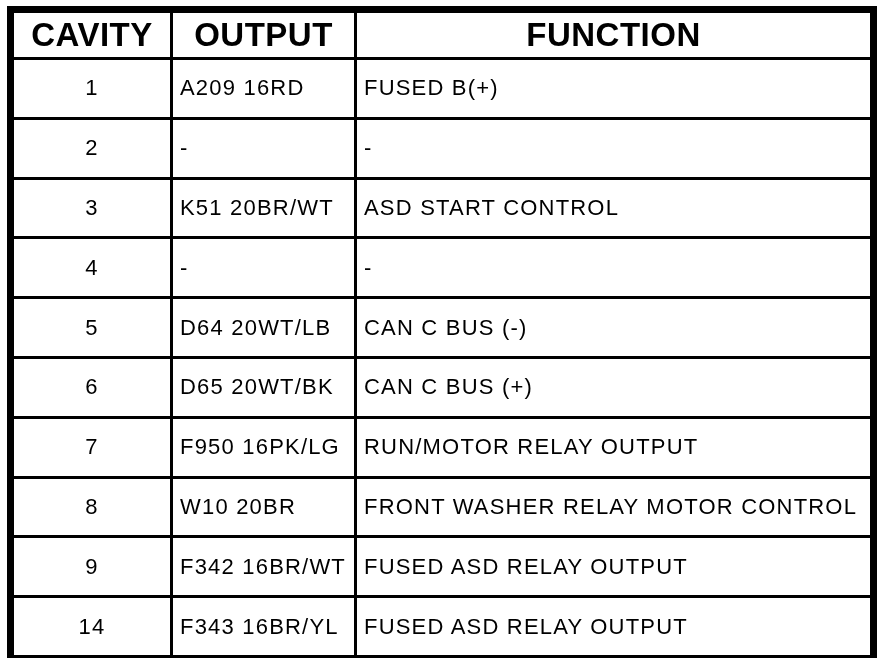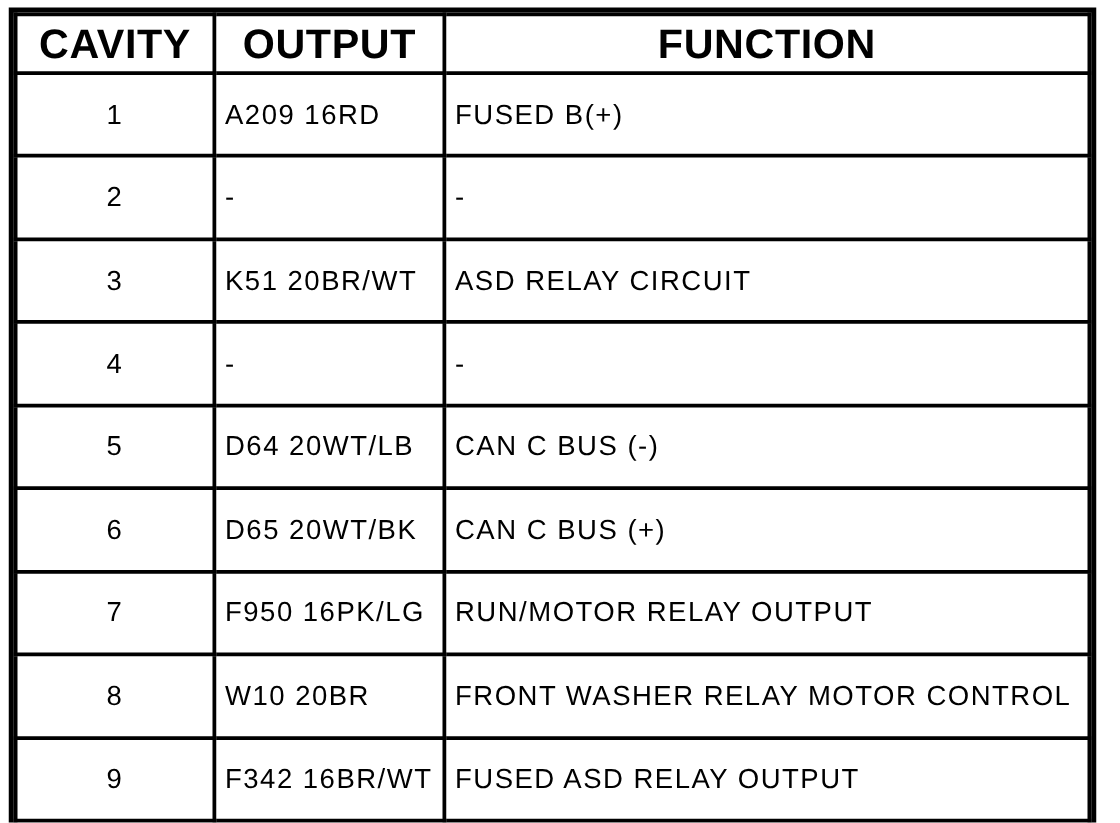--- a/index.html
+++ b/index.html
@@ -96,21 +96,21 @@
             <td class="c-function">FUSED B(+)</td>
           </tr>
           <tr>
             <td class="c-cavity">2</td>
             <td class="c-circuit">-</td>
             <td class="c-function">-</td>
           </tr>
           <tr>
             <td class="c-cavity">3</td>
             <td class="c-circuit">K51 20BR/WT</td>
-            <td class="c-function">ASD RELAY CIRCUIT</td>
+            <td class="c-function">ASD START CONTROL</td>
           </tr>
           <tr>
             <td class="c-cavity">4</td>
             <td class="c-circuit">-</td>
             <td class="c-function">-</td>
           </tr>
           <tr>
             <td class="c-cavity">5</td>
             <td class="c-circuit">D64 20WT/LB</td>
             <td class="c-function">CAN C BUS (-)</td>
@@ -128,16 +128,21 @@
           <tr>
             <td class="c-cavity">8</td>
             <td class="c-circuit">W10 20BR</td>
             <td class="c-function">FRONT WASHER RELAY MOTOR CONTROL</td>
           </tr>
           <tr>
             <td class="c-cavity">9</td>
             <td class="c-circuit">F342 16BR/WT</td>
             <td class="c-function">FUSED ASD RELAY OUTPUT</td>
           </tr>
+          <tr>
+            <td class="c-cavity">14</td>
+            <td class="c-circuit">F343 16BR/YL</td>
+            <td class="c-function">FUSED ASD RELAY OUTPUT</td>
+          </tr>
         </tbody>
     </table>
   </div>
 </div>
 
 </body></html>

